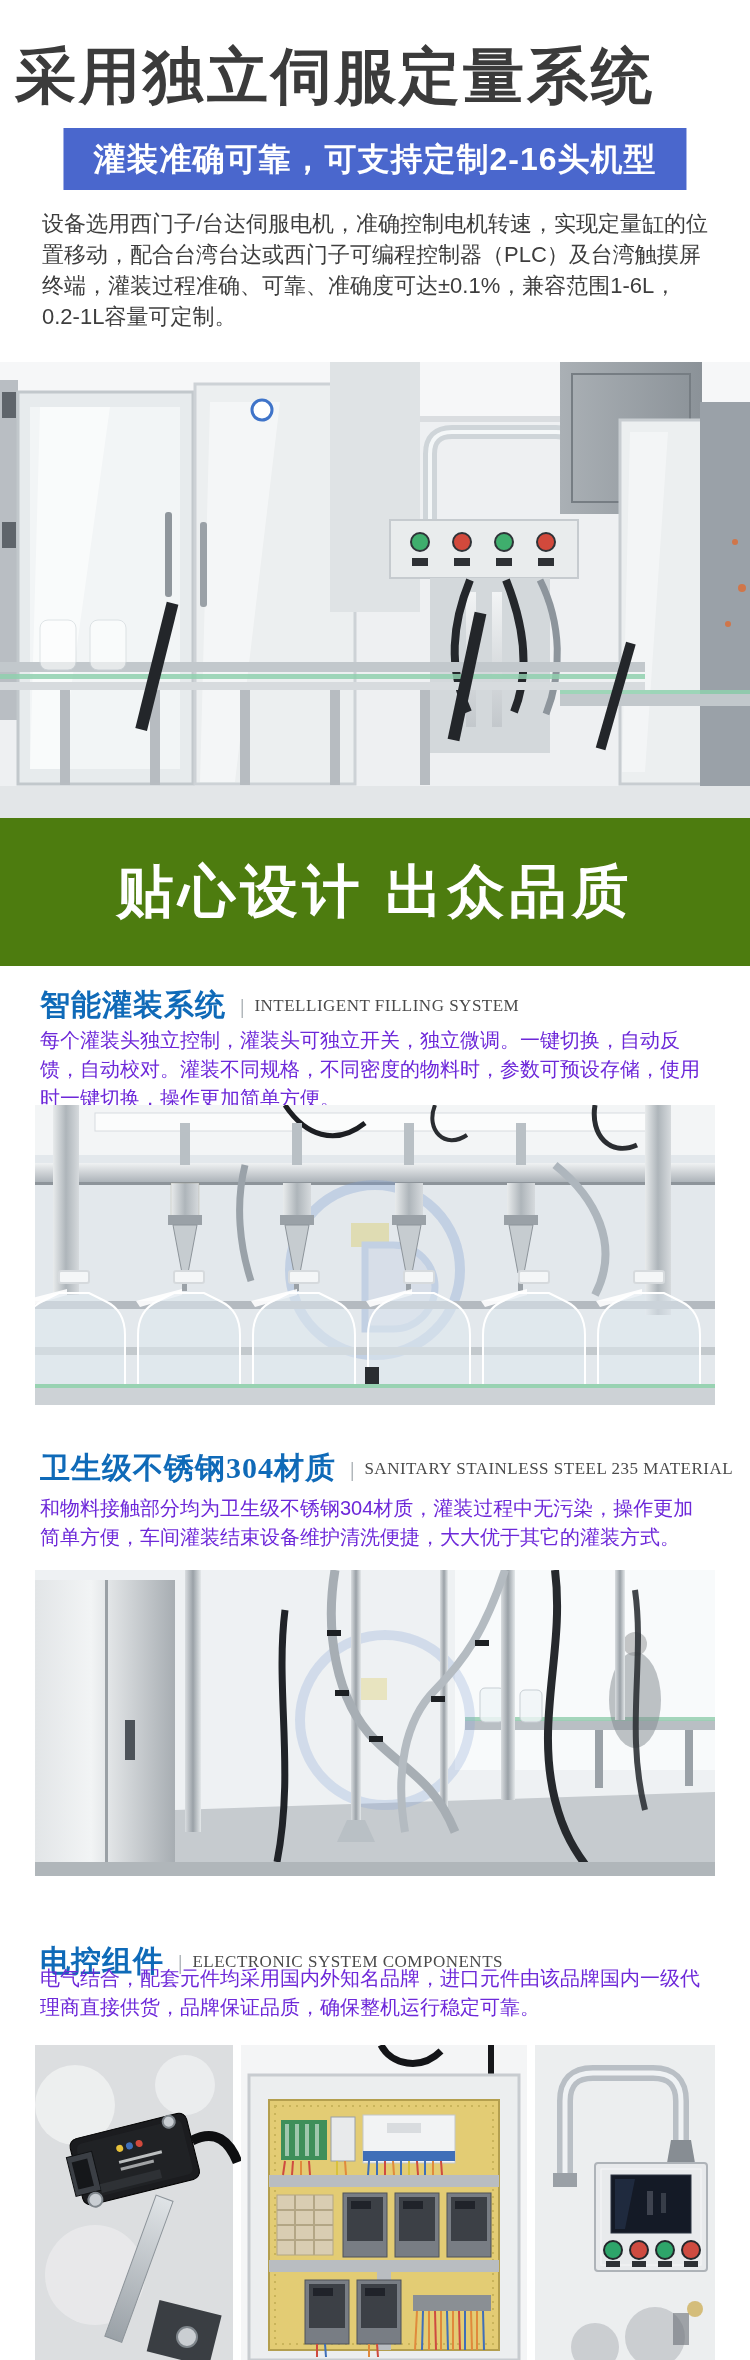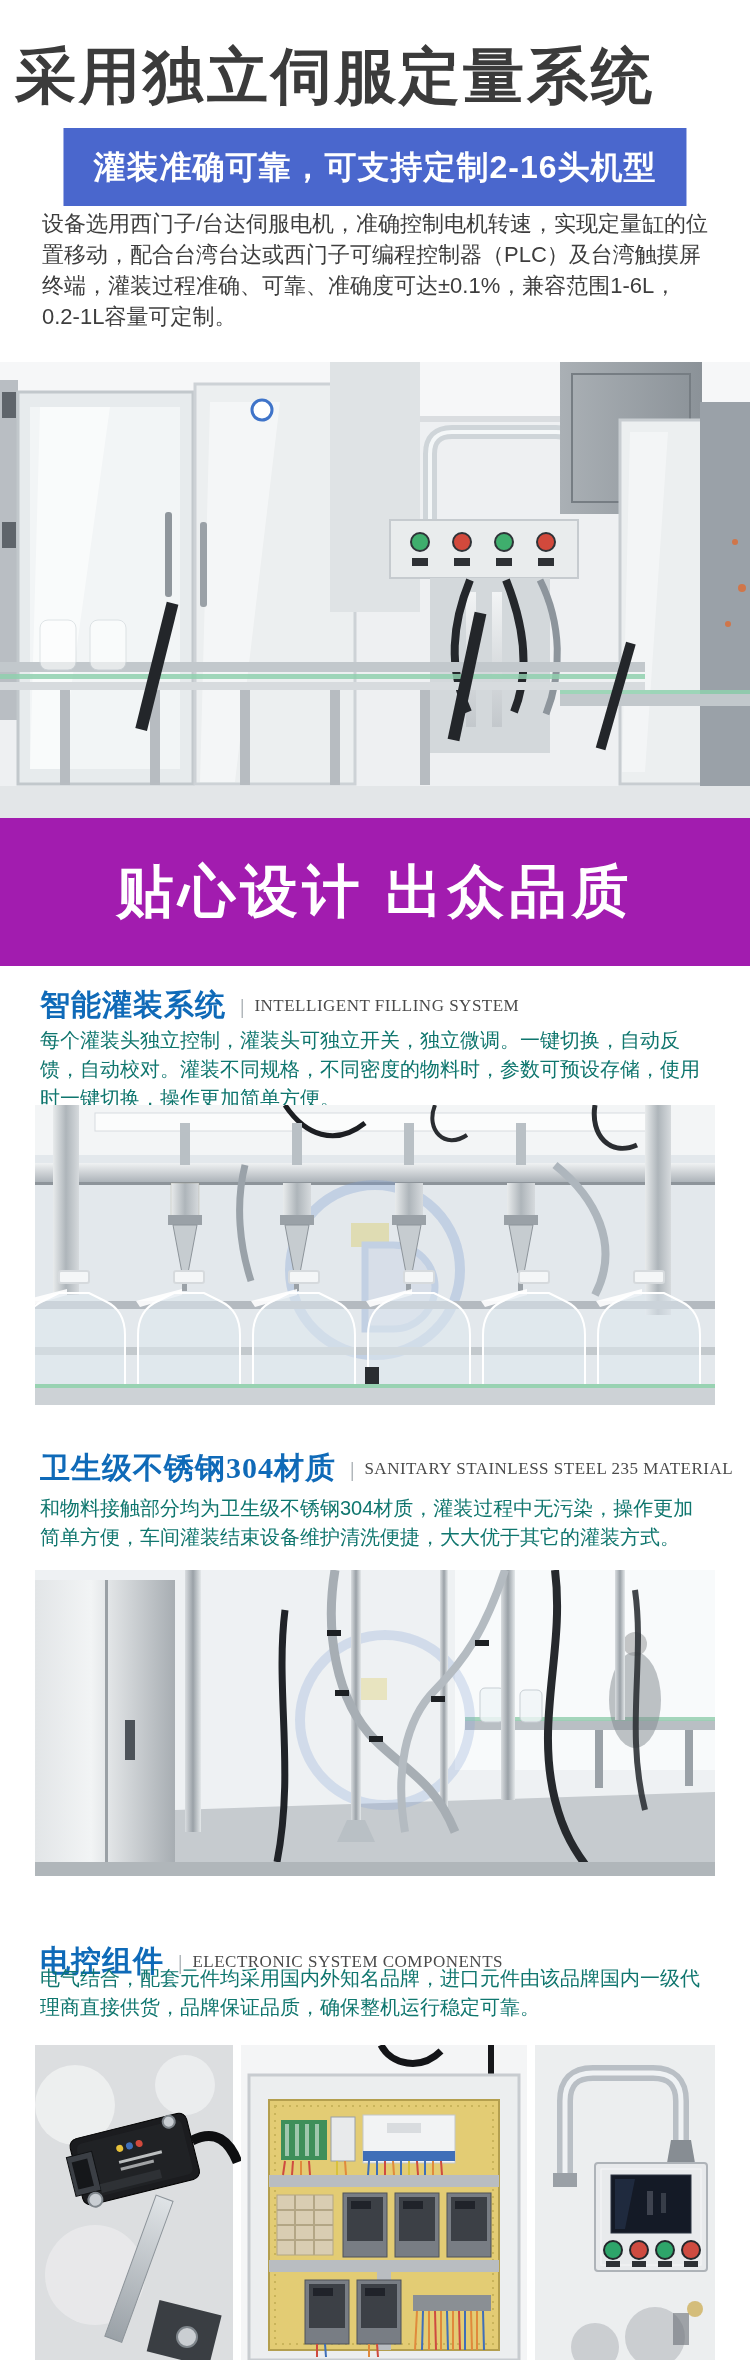--- a/index.html
+++ b/index.html
@@ -6,39 +6,39 @@
   .page{
     position:relative;width:750px;height:2360px;margin:0 auto;background:#ffffff;
     overflow:hidden;font-family:"Liberation Sans","DejaVu Sans",sans-serif;
   }
   .hero-title{
     position:absolute;top:36px;left:0;width:670px;text-align:center;
     font-size:61px;font-weight:900;color:#3b3b3b;letter-spacing:3px;white-space:nowrap;
   }
   .hero-banner{
     position:absolute;top:128px;left:50%;transform:translateX(-50%);
-    height:54px;line-height:54px;padding:12px 30px;background:#4a67cd;color:#ffffff;
+    height:54px;line-height:54px;padding:4px 30px;background:#4a67cd;color:#ffffff;
     font-size:32px;font-weight:bold;letter-spacing:1px;white-space:nowrap;
   }
   .hero-desc{
     position:absolute;top:208px;left:42px;width:672px;
     font-size:22px;line-height:31px;color:#3d3d3d;
   }
   .photo{position:absolute;overflow:hidden;background:#e9ecee;}
   #photo1{top:362px;left:0;width:750px;height:456px;}
   .band{
-    position:absolute;top:818px;left:0;width:750px;height:148px;background:#a21caf;
+    position:absolute;top:818px;left:0;width:750px;height:148px;background:#4d7c0f;
     display:flex;align-items:center;justify-content:center;
   }
   .band-title{color:#ffffff;font-size:57px;font-weight:900;letter-spacing:5px;white-space:nowrap;}
   .sec-head{position:absolute;left:40px;display:flex;align-items:center;white-space:nowrap;font-family:Liberation Serif, serif;}
   .sec-title{font-size:30px;font-weight:900;color:#0f6ab8;letter-spacing:1px;}
   .sec-divider{font-size:22px;color:#9aa2a8;margin:0 10px 0 14px;font-weight:400;}
   .sec-sub{font-size:17px;color:#4a4a4a;letter-spacing:0.5px;}
-  .sec-body{position:absolute;left:40px;width:672px;font-size:20px;line-height:29px;color:#0f766e;}
+  .sec-body{position:absolute;left:40px;width:672px;font-size:20px;line-height:29px;color:#6d28d9;}
   #sec1-head{top:985px;} #sec1-body{top:1026px;}
   #sec2-head{top:1448px;} #sec2-body{top:1494px;}
   #sec3-head{top:1921px;margin-top:20px;} #sec3-body{top:1964px;}
   #photo2{top:1105px;left:35px;width:680px;height:300px;}
   #photo3{top:1570px;left:35px;width:680px;height:306px;}
   #photo4{top:2045px;left:35px;width:680px;height:315px;background:#ffffff;}
   svg{display:block;}
 </style>
 </head>
 <body>

